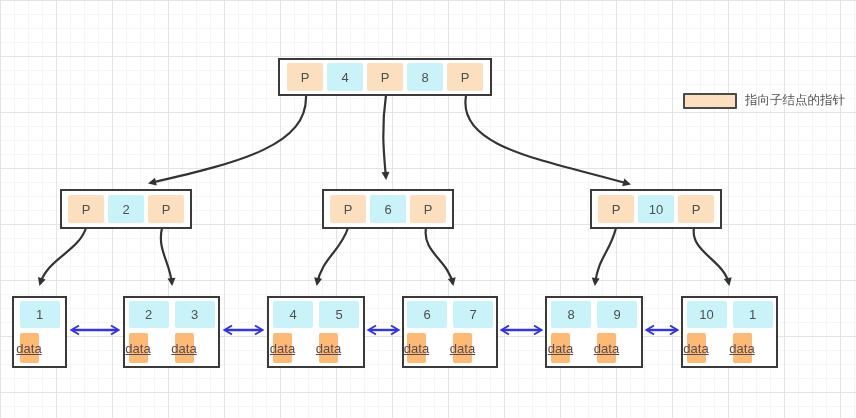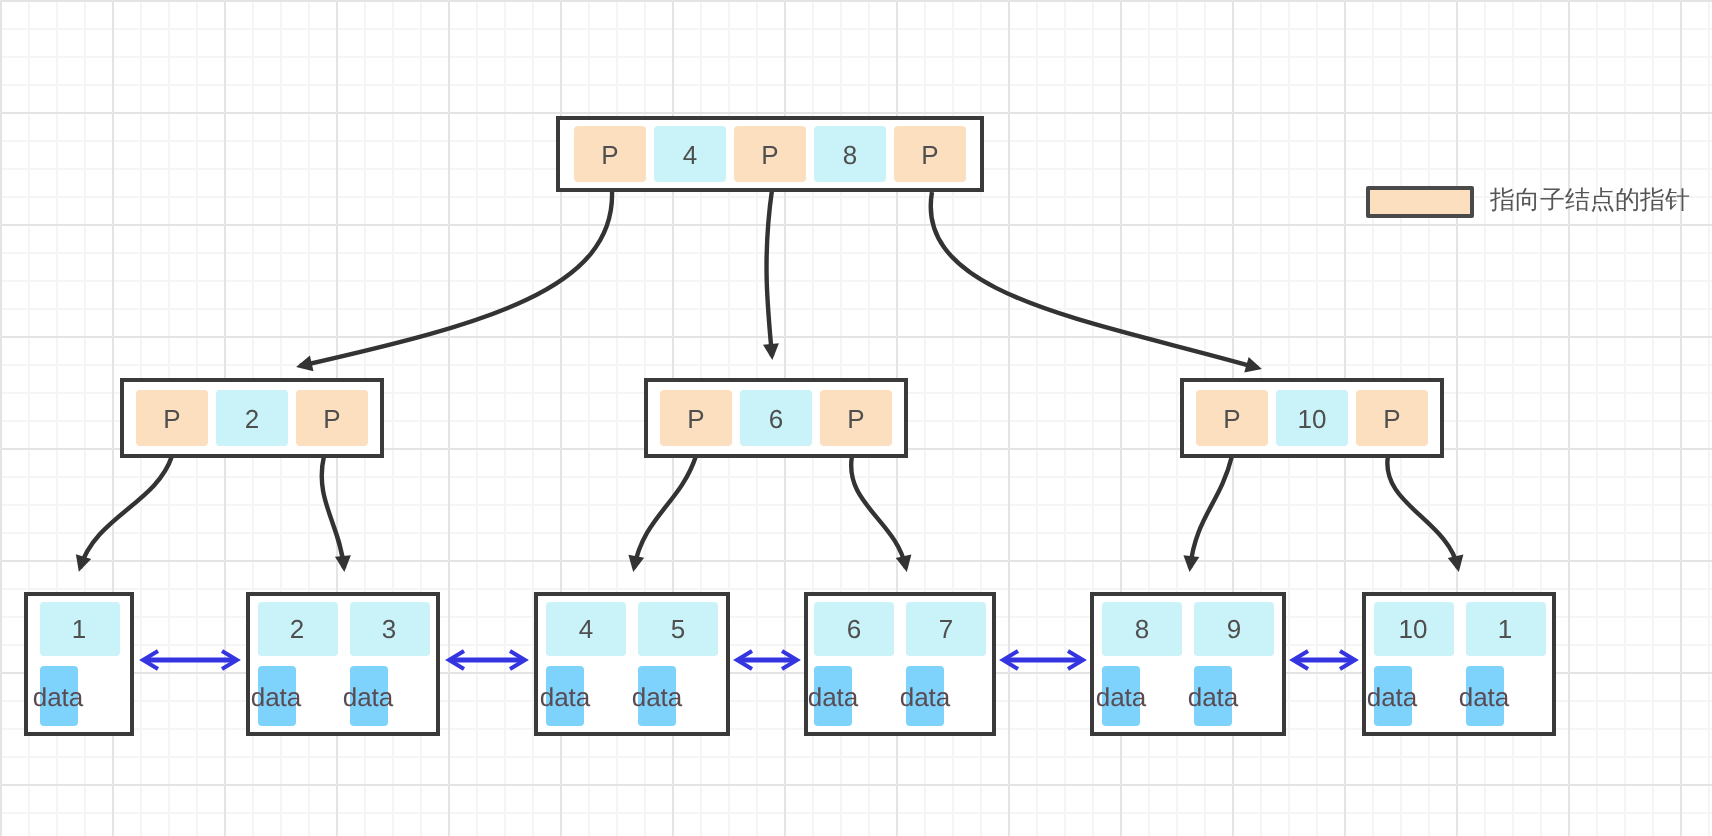--- a/index.html
+++ b/index.html
@@ -21,21 +21,21 @@
   }
   .cell{
     display:flex;align-items:center;justify-content:center;
     width:36px;height:28px;font-size:13px;color:#4f4f4f;border-radius:2px;
   }
   .pointer{background:#fcdfbe;}
   .key{background:#c9f3f8;}
   .leaf{gap:6px;}
   .leafcol{display:flex;flex-direction:column;gap:5px;}
   .leafkey{width:40px;height:27px;background:#c9f3f8;display:flex;align-items:center;justify-content:center;font-size:13px;color:#4f4f4f;border-radius:2px;}
-  .leafdata{width:19px;height:30px;background:#7dd3fc;display:flex;align-items:center;justify-content:center;font-size:13px;color:#5a4a52;border-radius:2px;}
+  .leafdata{width:19px;height:30px;background:#fdba74;display:flex;align-items:center;justify-content:center;font-size:13px;color:#5a4a52;border-radius:2px;text-decoration:underline;}
   .legend{position:absolute;left:683px;top:60px;z-index:2;}
   .legend-row{display:flex;align-items:center;margin-bottom:10px;height:17px;margin-top:32px;}
   .swatch{width:54px;height:16px;border:2px solid #4a4a4a;box-sizing:border-box;margin-right:8px;border-radius:1px;}
   .sw-pointer{background:#fcdfbe;}
   .sw-key{background:#c9f3f8;}
   .sw-data{background:#f9b9d4;}
   .legend-label{font-size:12.5px;color:#555;white-space:nowrap;}
 </style>
 </head>
 <body>

